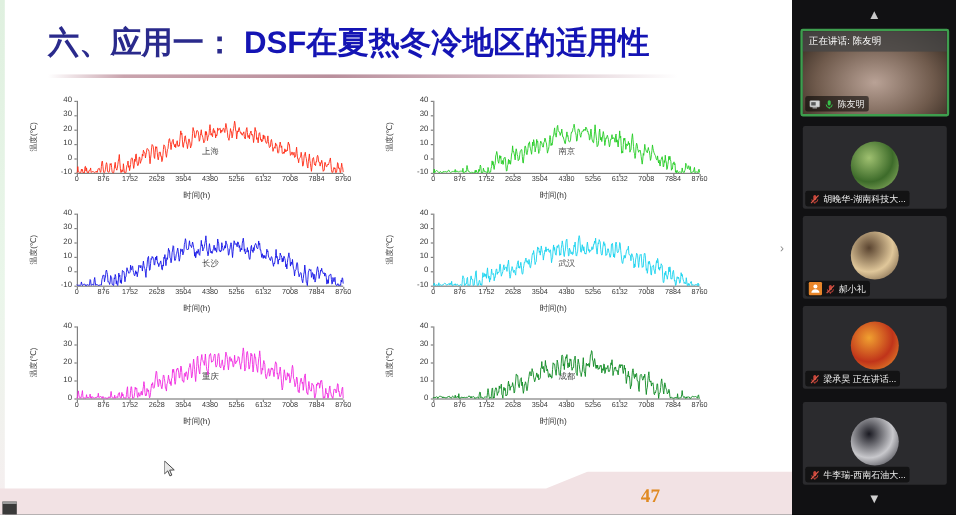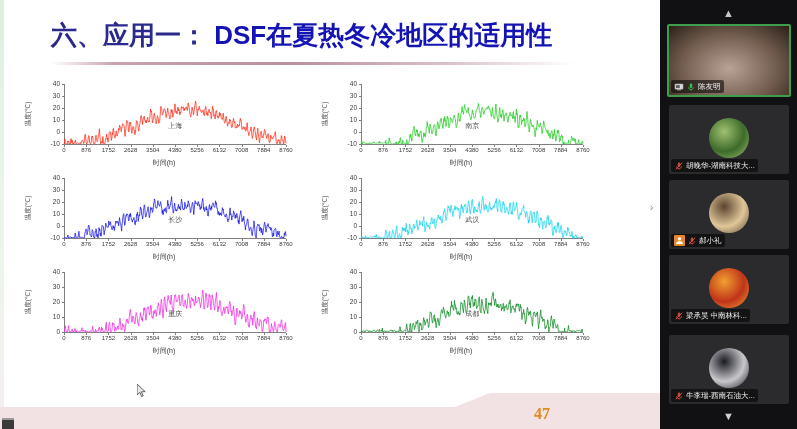--- a/index.html
+++ b/index.html
@@ -2,21 +2,21 @@
 <html><head>
 <meta charset="utf-8">
 <style>
   html,body{margin:0;padding:0;background:#000;}
   body{width:797px;height:429px;overflow:hidden;font-family:"Liberation Sans","DejaVu Sans",sans-serif;}
   #app{position:relative;width:797px;height:429px;background:#000;}
 
   
   #slide{position:absolute;left:0;top:0;width:660px;height:429px;background:#ffffff;overflow:hidden;}
   #slide-left-edge{position:absolute;left:0;top:0;width:4px;height:429px;background:linear-gradient(to bottom,#dff0df,#eaf6ea 55%,#f6eef0);}
-  #title-wrap{position:absolute;left:11px;top:10px;width:660px;height:56px;}
+  #title-wrap{position:absolute;left:0;top:10px;width:660px;height:56px;}
   #title{position:absolute;left:40px;top:8px;font-size:26px;font-weight:bold;color:#2a2a8c;letter-spacing:0px;white-space:nowrap;}
   #title .hl{color:#1414b4;}
   #title-rule{position:absolute;left:40px;top:52px;width:525px;height:3px;
       background:linear-gradient(to right,#ffffff 0%,#c9a3ad 12%,#b98f9c 45%,#d8c0c8 75%,#ffffff 100%);}
 
   .chart{position:absolute;width:292px;height:92px;}
   .axis-line{position:absolute;background:#808080;}
   .ylabel{position:absolute;left:-2px;top:6px;width:60px;height:60px;
       transform:rotate(-90deg);transform-origin:0 0;
       font-size:6.5px;color:#3a3a3a;text-align:center;white-space:nowrap;}
@@ -348,20 +348,21 @@
       </svg>
     </div>
   </div>
 
   <div id="rail">
     <div id="rail-chevron">›</div>
     <div id="scroll-up">▲</div>
     <div id="tiles">
         <div class="tile speaking" style="top: 24px;">
           <div class="tile-video" style="background: radial-gradient(at 50% 62%, rgb(185, 162, 150) 0%, rgb(111, 90, 76) 58%, rgb(42, 32, 24) 100%);"></div>
+          <div class="speak-banner">正在讲话: 陈友明</div>
           <div class="namebar">
             <svg class="ic" viewBox="0 0 16 16">
               <rect x="1.5" y="3" width="13" height="8.5" rx="1" fill="#d8d8d8" stroke="#9a9a9a" stroke-width="0.8"></rect>
               <rect x="3.2" y="5" width="6" height="4.5" fill="#5a5a5a"></rect>
               <rect x="5" y="12" width="6" height="1.3" fill="#c8c8c8"></rect>
             </svg>
             <svg class="ic" viewBox="0 0 16 16">
               <rect x="6" y="2.5" width="4" height="7" rx="2" fill="#38c24a"></rect>
               <path d="M4 8.2a4 4 0 0 0 8 0" stroke="#38c24a" stroke-width="1.3" fill="none"></path>
               <line x1="8" y1="12" x2="8" y2="14" stroke="#38c24a" stroke-width="1.3"></line>
@@ -401,21 +402,21 @@
         </div>
         <div class="tile" style="top: 255px;">
           <div class="avatar" style="background: radial-gradient(circle at 38% 34%, rgb(240, 160, 48) 0%, rgb(192, 52, 26) 55%, rgb(240, 160, 48) 100%);"></div>
           <div class="namebar">
             <svg class="ic" viewBox="0 0 16 16">
               <rect x="6" y="2.5" width="4" height="7" rx="2" fill="#c9453a"></rect>
               <path d="M4 8.2a4 4 0 0 0 8 0" stroke="#c9453a" stroke-width="1.3" fill="none"></path>
               <line x1="8" y1="12" x2="8" y2="14" stroke="#c9453a" stroke-width="1.3"></line>
               <line x1="3" y1="13.2" x2="13" y2="2.8" stroke="#e05a4a" stroke-width="1.6"></line>
             </svg>
-            <span class="nm">梁承昊 中南林科...</span>
+            <span class="nm">梁承昊 正在讲话...</span>
           </div>
         </div>
         <div class="tile" style="top: 335px;">
           <div class="avatar" style="background: radial-gradient(circle at 38% 34%, rgb(26, 26, 34) 0%, rgb(200, 200, 204) 55%, rgb(26, 26, 34) 100%);"></div>
           <div class="namebar">
             <svg class="ic" viewBox="0 0 16 16">
               <rect x="6" y="2.5" width="4" height="7" rx="2" fill="#c9453a"></rect>
               <path d="M4 8.2a4 4 0 0 0 8 0" stroke="#c9453a" stroke-width="1.3" fill="none"></path>
               <line x1="8" y1="12" x2="8" y2="14" stroke="#c9453a" stroke-width="1.3"></line>
               <line x1="3" y1="13.2" x2="13" y2="2.8" stroke="#e05a4a" stroke-width="1.6"></line>

